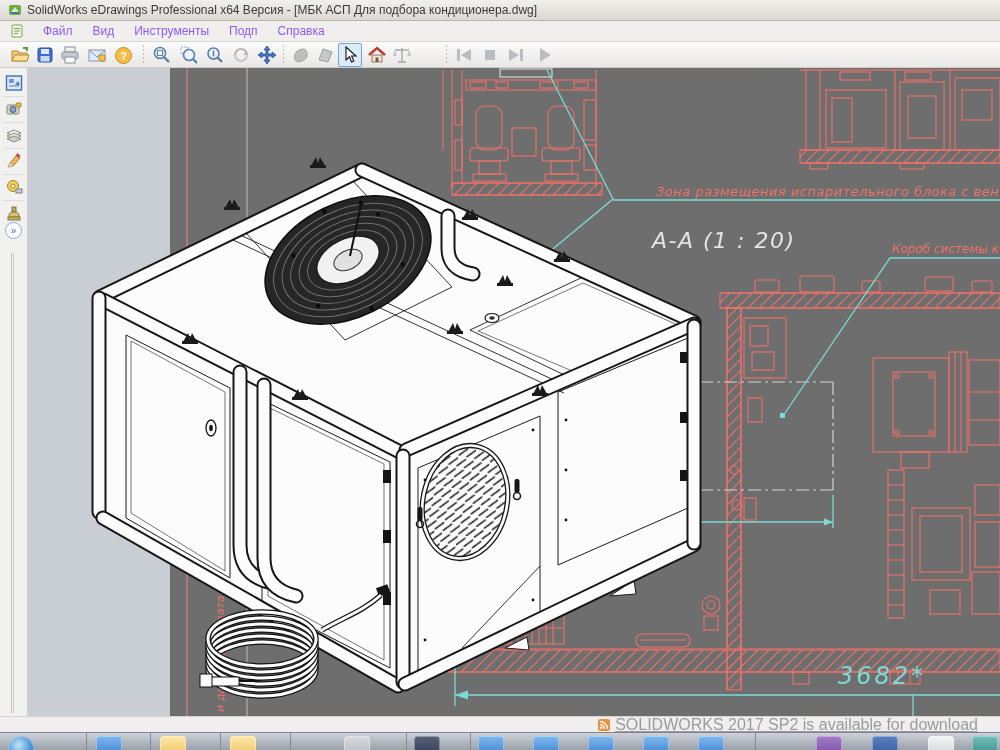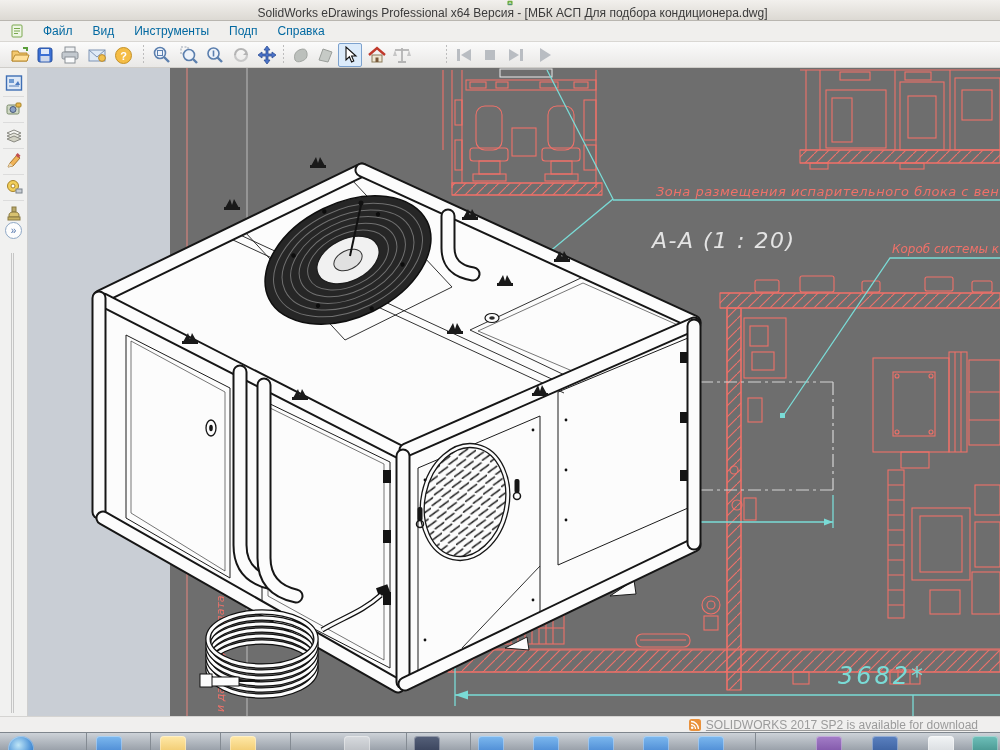--- a/index.html
+++ b/index.html
@@ -3,29 +3,29 @@
 <meta charset="utf-8">
 <style>
   * { margin:0; padding:0; box-sizing:border-box; }
   html,body { width:1000px; height:750px; overflow:hidden; background:#6e6e6e;
               font-family:"Liberation Sans","DejaVu Sans",sans-serif; }
   .window { position:relative; width:1000px; height:750px; background:#6e6e6e; }
 
   
   .titlebar { position:absolute; left:0; top:0; width:1000px; height:21px;
     background:linear-gradient(#f2f0ed,#dcd9d3); border-bottom:1px solid #b9b6b0;
-    display:flex; align-items:center; padding-left:20px;flex-direction:column; }
+    display:flex; align-items:center; padding-left:8px; }
   .titlebar .txt { font-size:12px; color:#3a3a3a; margin-left:5px; white-space:nowrap; }
   .appicon { width:14px; height:14px; display:inline-block; }
 
   
   .menubar { position:absolute; left:0; top:21px; width:1000px; height:21px;
     background:#f0efed; border-bottom:1px solid #d9d7d3; display:flex; align-items:center; }
   .menubar .micon { width:15px; height:14px; margin:0 8px 0 10px; }
-  .menubar .mitem { font-size:12px; color:#0369a1; padding:2px 10px; cursor:default; }
+  .menubar .mitem { font-size:12px; color:#8b5cf6; padding:2px 10px; cursor:default; }
 
   
   .toolbar { position:absolute; left:0; top:42px; width:1000px; height:26px;
     background:linear-gradient(#fbfbfb,#e9e8e6); border-bottom:1px solid #cfcdc9; }
   .tbtn { position:absolute; top:1px; width:24px; height:24px; display:flex;
     align-items:center; justify-content:center; border-radius:2px; }
   .tbtn.pressed { background:#dcebfa; border:1px solid #7da2ce; }
   .tsep { position:absolute; top:3px; width:1px; height:20px;
     background:repeating-linear-gradient(#bdbdbd 0 2px, transparent 2px 4px); }
 
@@ -51,21 +51,21 @@
   .frameTxt{ fill:#ef7169; font:italic 11px "DejaVu Sans",sans-serif; }
   .tube-o { stroke:#161616; stroke-width:15; fill:none; stroke-linecap:round; }
   .tube-i { stroke:#fcfcfc; stroke-width:11; fill:none; stroke-linecap:round; }
   .red  { stroke:#ef7169; fill:none; stroke-width:1.1; }
   .cyan { stroke:#7adbd6; fill:none; stroke-width:1.3; }
 
   
   .statusbar { position:absolute; left:0; top:716px; width:1000px; height:16px;
     background:#f0efee; border-top:1px solid #d5d4d2; display:flex;
     align-items:center; justify-content:flex-end; padding-right:22px; }
-  .statusbar a { font-size:12px; color:#9b9b9b; text-decoration:underline; margin-left:5px; }
+  .statusbar a { font-size:16px; color:#9b9b9b; text-decoration:underline; margin-left:5px; }
 
   
   .taskbar { position:absolute; left:0; top:732px; width:1000px; height:18px;
     background:linear-gradient(#cdd2d8,#9aa1aa); overflow:hidden;
     border-top:1px solid #7e858d; }
   .tico { position:absolute; top:3px; width:26px; height:26px; border-radius:4px;
     box-shadow:inset 0 0 0 1px rgba(255,255,255,.35); }
   .tsepb { position:absolute; top:0; width:1px; height:18px; background:#848b93; }
   .orb { border-radius:50%; background:radial-gradient(circle at 40% 35%,#bfe6f7,#4d93d8 55%,#1d5fa8); }
   .c-ie { background:linear-gradient(#7db9ef,#2f6fc4); }

